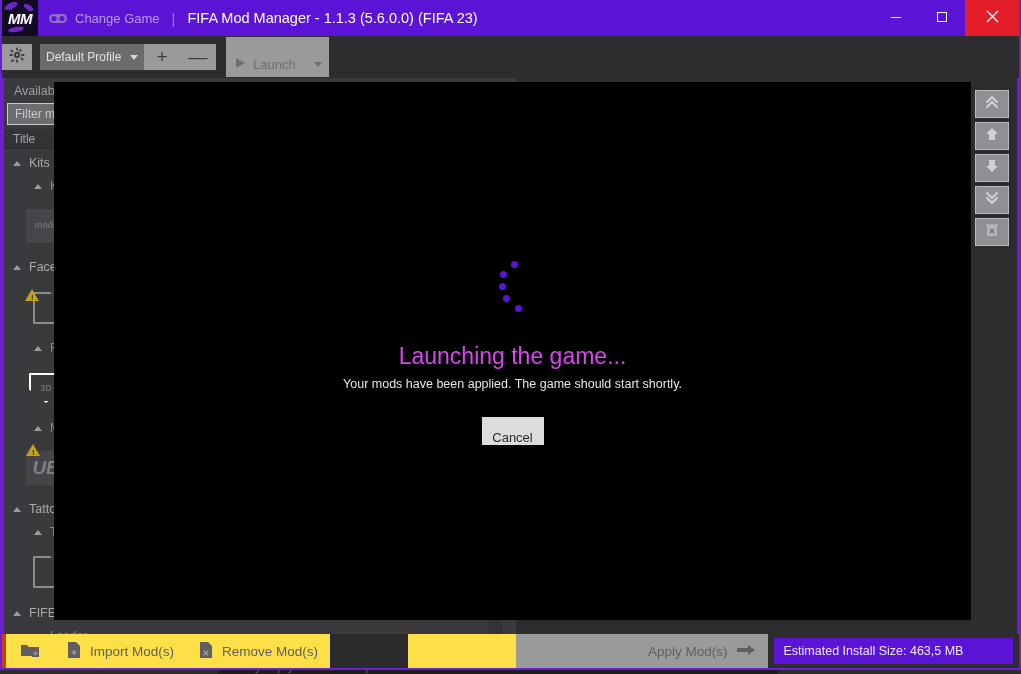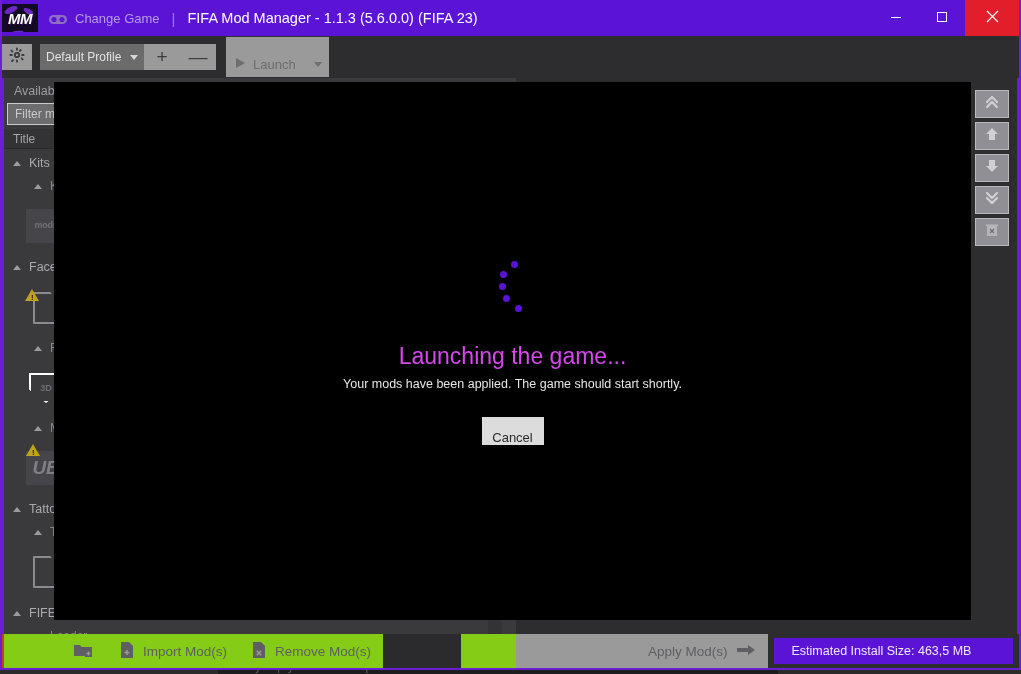--- a/index.html
+++ b/index.html
@@ -47,42 +47,42 @@
 
   
   .titlebar {
     position: relative;
     height: 36px;
     background: #5b14d6;
     display: flex;
     align-items: center;
   }
   .app-icon {
-    width: 36px; height: 28px;
+    width: 36px; height: 36px;
     background: #120a22;
     display: flex; align-items: center; justify-content: center;
     position: relative; overflow: hidden;
     flex: 0 0 auto;
   }
   .app-icon .blob {
     position: absolute; border-radius: 50%;
     background: #7b2fe0; opacity: .85;
   }
   .app-icon .b1 { width: 14px; height: 6px; left: 2px; top: 3px; transform: rotate(-25deg); }
   .app-icon .b2 { width: 11px; height: 5px; left: 21px; top: 5px; transform: rotate(30deg); }
   .app-icon .b3 { width: 16px; height: 5px; left: 6px; top: 27px; transform: rotate(-10deg); }
   .app-icon .mm {
     position: relative; z-index: 2;
     color: #ffffff; font-weight: bold; font-style: italic;
     font-size: 15px; letter-spacing: -.5px;
     text-shadow: 1px 1px 0 #2a1050;
   }
 
   .tb-changegame {
-    display: flex; align-items: flex-end; gap: 7px;
+    display: flex; align-items: center; gap: 7px;
     margin-left: 10px;
     color: #b79ae6;
     font-size: 13px;
   }
   .gamepad-icon { display: block; }
   .tb-sep {
     margin: 0 12px;
     color: #b79ae6; font-size: 15px; opacity: .75;
   }
   .tb-title {
@@ -336,25 +336,24 @@
 
   
   .bottombar {
     position: absolute; left: 0; bottom: 0;
     width: 100%; height: 34px;
     display: flex;
     background: #2d2d30;
   }
   .bb-left {
     width: 514px; height: 34px;
-    background: #84cc16;
-    display: flex; align-items: center;
-    border-left: 2px solid #c2410c;
-    position: relative;
-    justify-content: center;
+    background: #fde047;
+    display: flex; align-items: center;
+    border-left: 4px solid #c2410c;
+    position: relative;
   }
   .bb-btn {
     display: flex; align-items: center; gap: 8px;
     height: 34px; padding: 0 12px;
     color: #5f5f63; font-size: 13.5px;
   }
   .bb-btn.folder { padding: 0 14px; }
   .bb-spacer {
     width: 78px; height: 34px; background: #2b2b2e;
   }
@@ -368,21 +367,21 @@
   .bb-right {
     flex: 1; height: 34px;
     background: #2d2d30;
     display: flex; align-items: center;
     padding: 0 6px;
   }
   .install-size {
     flex: 1; height: 26px;
     background: #5b14d6;
     display: flex; align-items: center;
-    padding-left: 18px;
+    padding-left: 10px;
     color: #f0eaff; font-size: 12.5px;
   }
 
   
   .overlay {
     position: absolute;
     left: 52px; top: 82px;
     width: 917px; height: 538px;
     background: #000000;
     display: flex; flex-direction: column;

